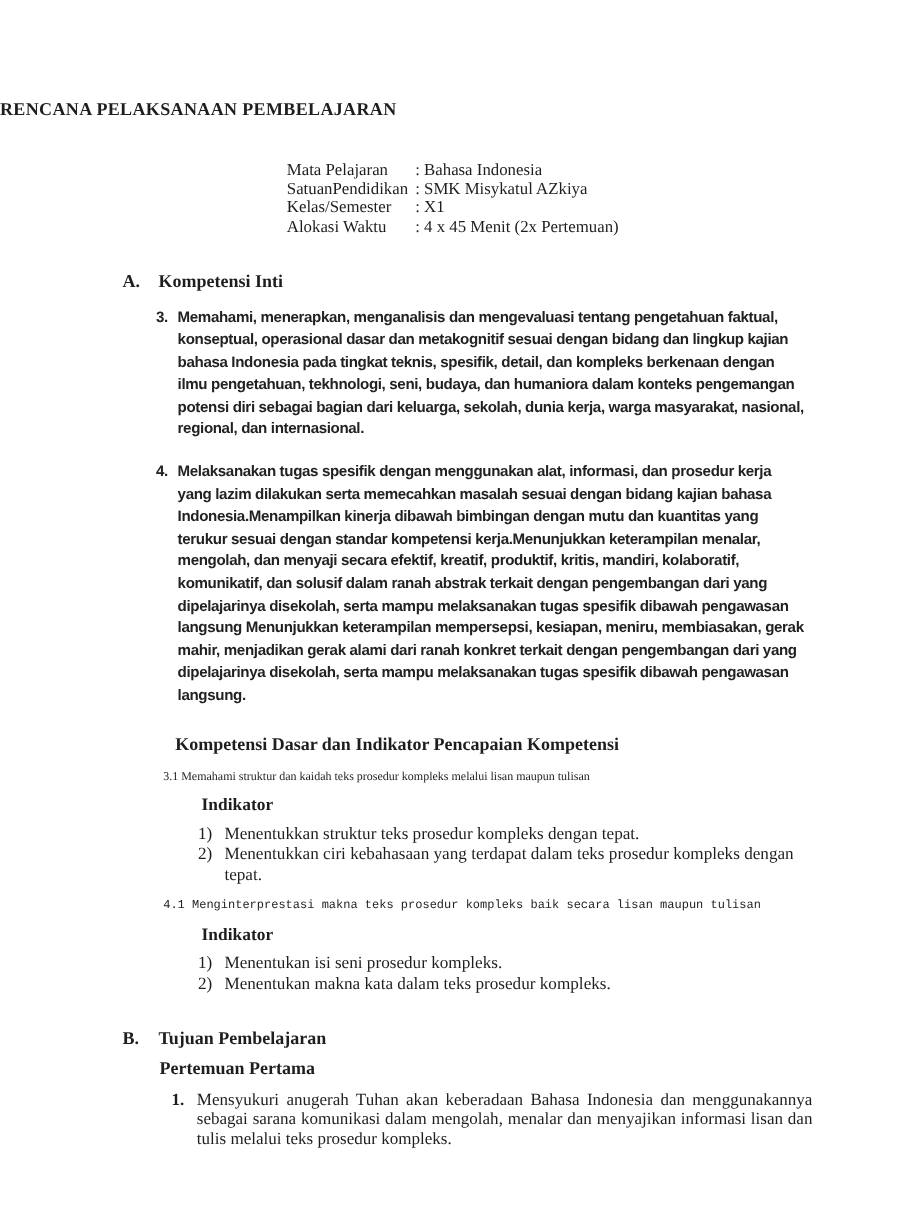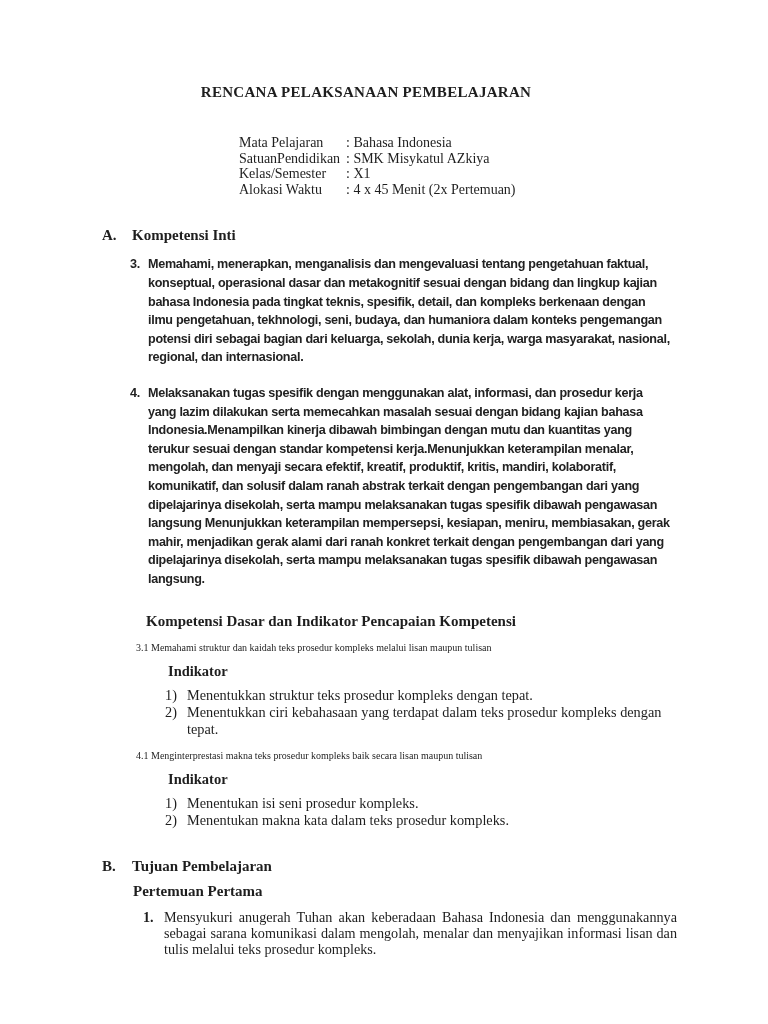--- a/index.html
+++ b/index.html
@@ -11,21 +11,21 @@
     -webkit-font-smoothing: antialiased;
   }
   .page {
     position: relative;
     width: 768px; height: 1024px;
     background: #ffffff;
     overflow: hidden;
   }
   .doc-title {
     margin: 84px 36px 0 0;
-    text-align: center;
+    text-align: left;
     font-weight: bold;
     font-size: 15px;
     letter-spacing: 0.3px;
   }
   .meta-block {
     margin: 34px 0 0 239px;
     font-size: 14px;
     line-height: 15.6px;
   }
   .meta-row { white-space: nowrap; }
@@ -73,21 +73,21 @@
     font-size: 14.5px;
   }
   .ind-list { margin: 7px 0 0 165px; }
   .ind-item {
     display: flex;
     font-size: 14.3px;
     line-height: 17px;
   }
   .ind-item .num { width: 22px; flex: 0 0 22px; }
   .ind-item .txt { width: 487px; }
-  .kd-41 { margin-top: 9px; }
+  .kd-41 { margin-top: 9px; font-family: Liberation Mono, monospace; }
 
   .pertemuan {
     margin: 8px 0 0 133px;
     font-weight: bold;
     font-size: 15px;
   }
   .tp-item {
     display: flex;
     margin: 10px 0 0 143px;
     font-size: 14.2px;

